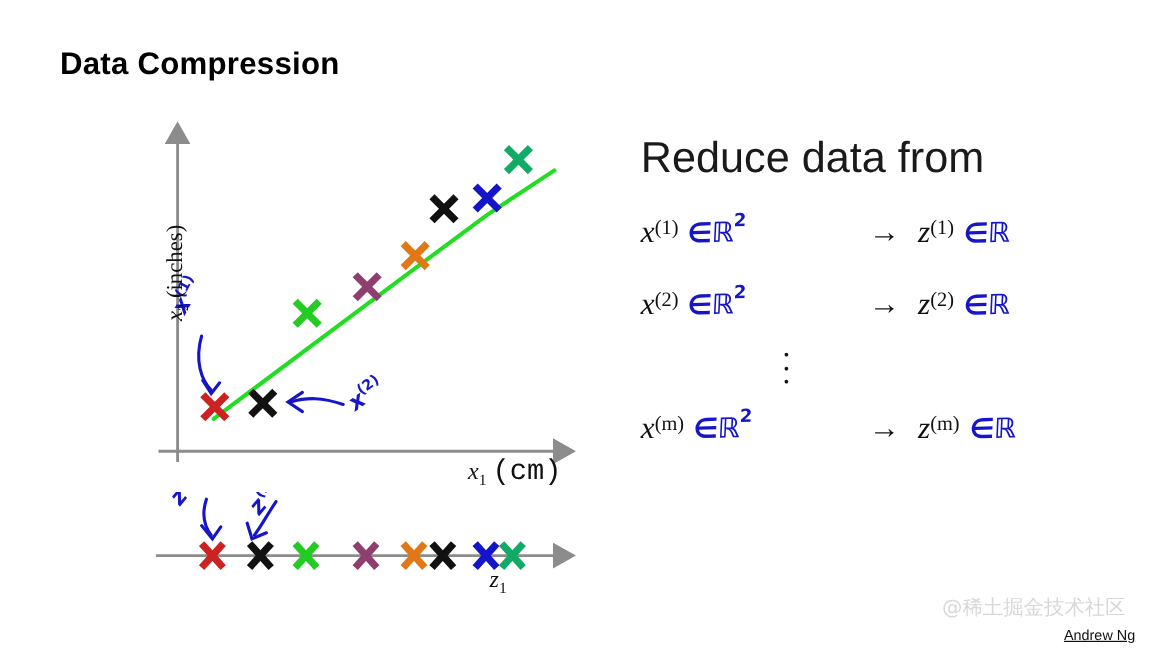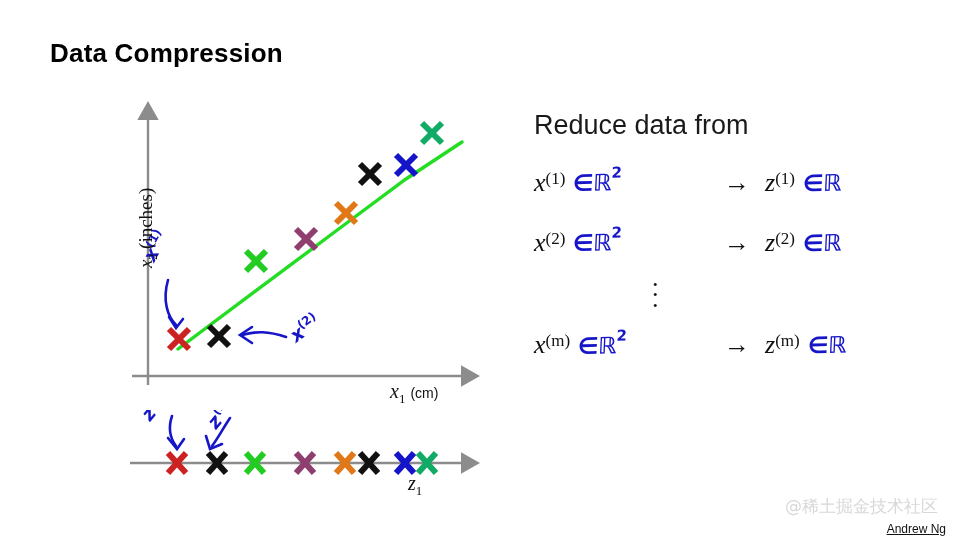--- a/index.html
+++ b/index.html
@@ -37,37 +37,37 @@
   #ylabel i{font-style:italic;}
   #ylabel sub{font-size:12px;}
 
   #xlabel{
     position:absolute;left:300px;top:285px;
     font-family:"Liberation Serif", serif;
     font-size:20px;color:#111;white-space:nowrap;
   }
   #xlabel i{font-style:italic;}
   #xlabel sub{font-size:13px;}
-  #xlabel .unit{font-family:Liberation Sans, sans-serif;font-size:14px;}
+  #xlabel .unit{font-family:Liberation Mono, monospace;font-size:24px;}
 
   
   #line1d{position:absolute;left:90px;top:410px;width:400px;height:110px;}
   #zlabel{
     position:absolute;left:318px;top:62px;
     font-family:"Liberation Serif", serif;
     font-size:20px;color:#111;
   }
   #zlabel i{font-style:italic;}
   #zlabel sub{font-size:13px;}
 
   
   #right{position:absolute;left:534px;top:108px;width:400px;}
   .headline{
     font-family:"Liberation Sans", sans-serif;
-    font-size:27px;color:#1a1a1a;line-height:1.28;
+    font-size:36px;color:#1a1a1a;line-height:1.28;
     font-weight:400;
   }
   .eqrow{
     display:flex;align-items:center;
     margin-top:20px;
     height:40px;
   }
   .eq-lhs{width:175px;display:flex;align-items:baseline;}
   .eq-arrow{
     font-family:"Liberation Serif", serif;

